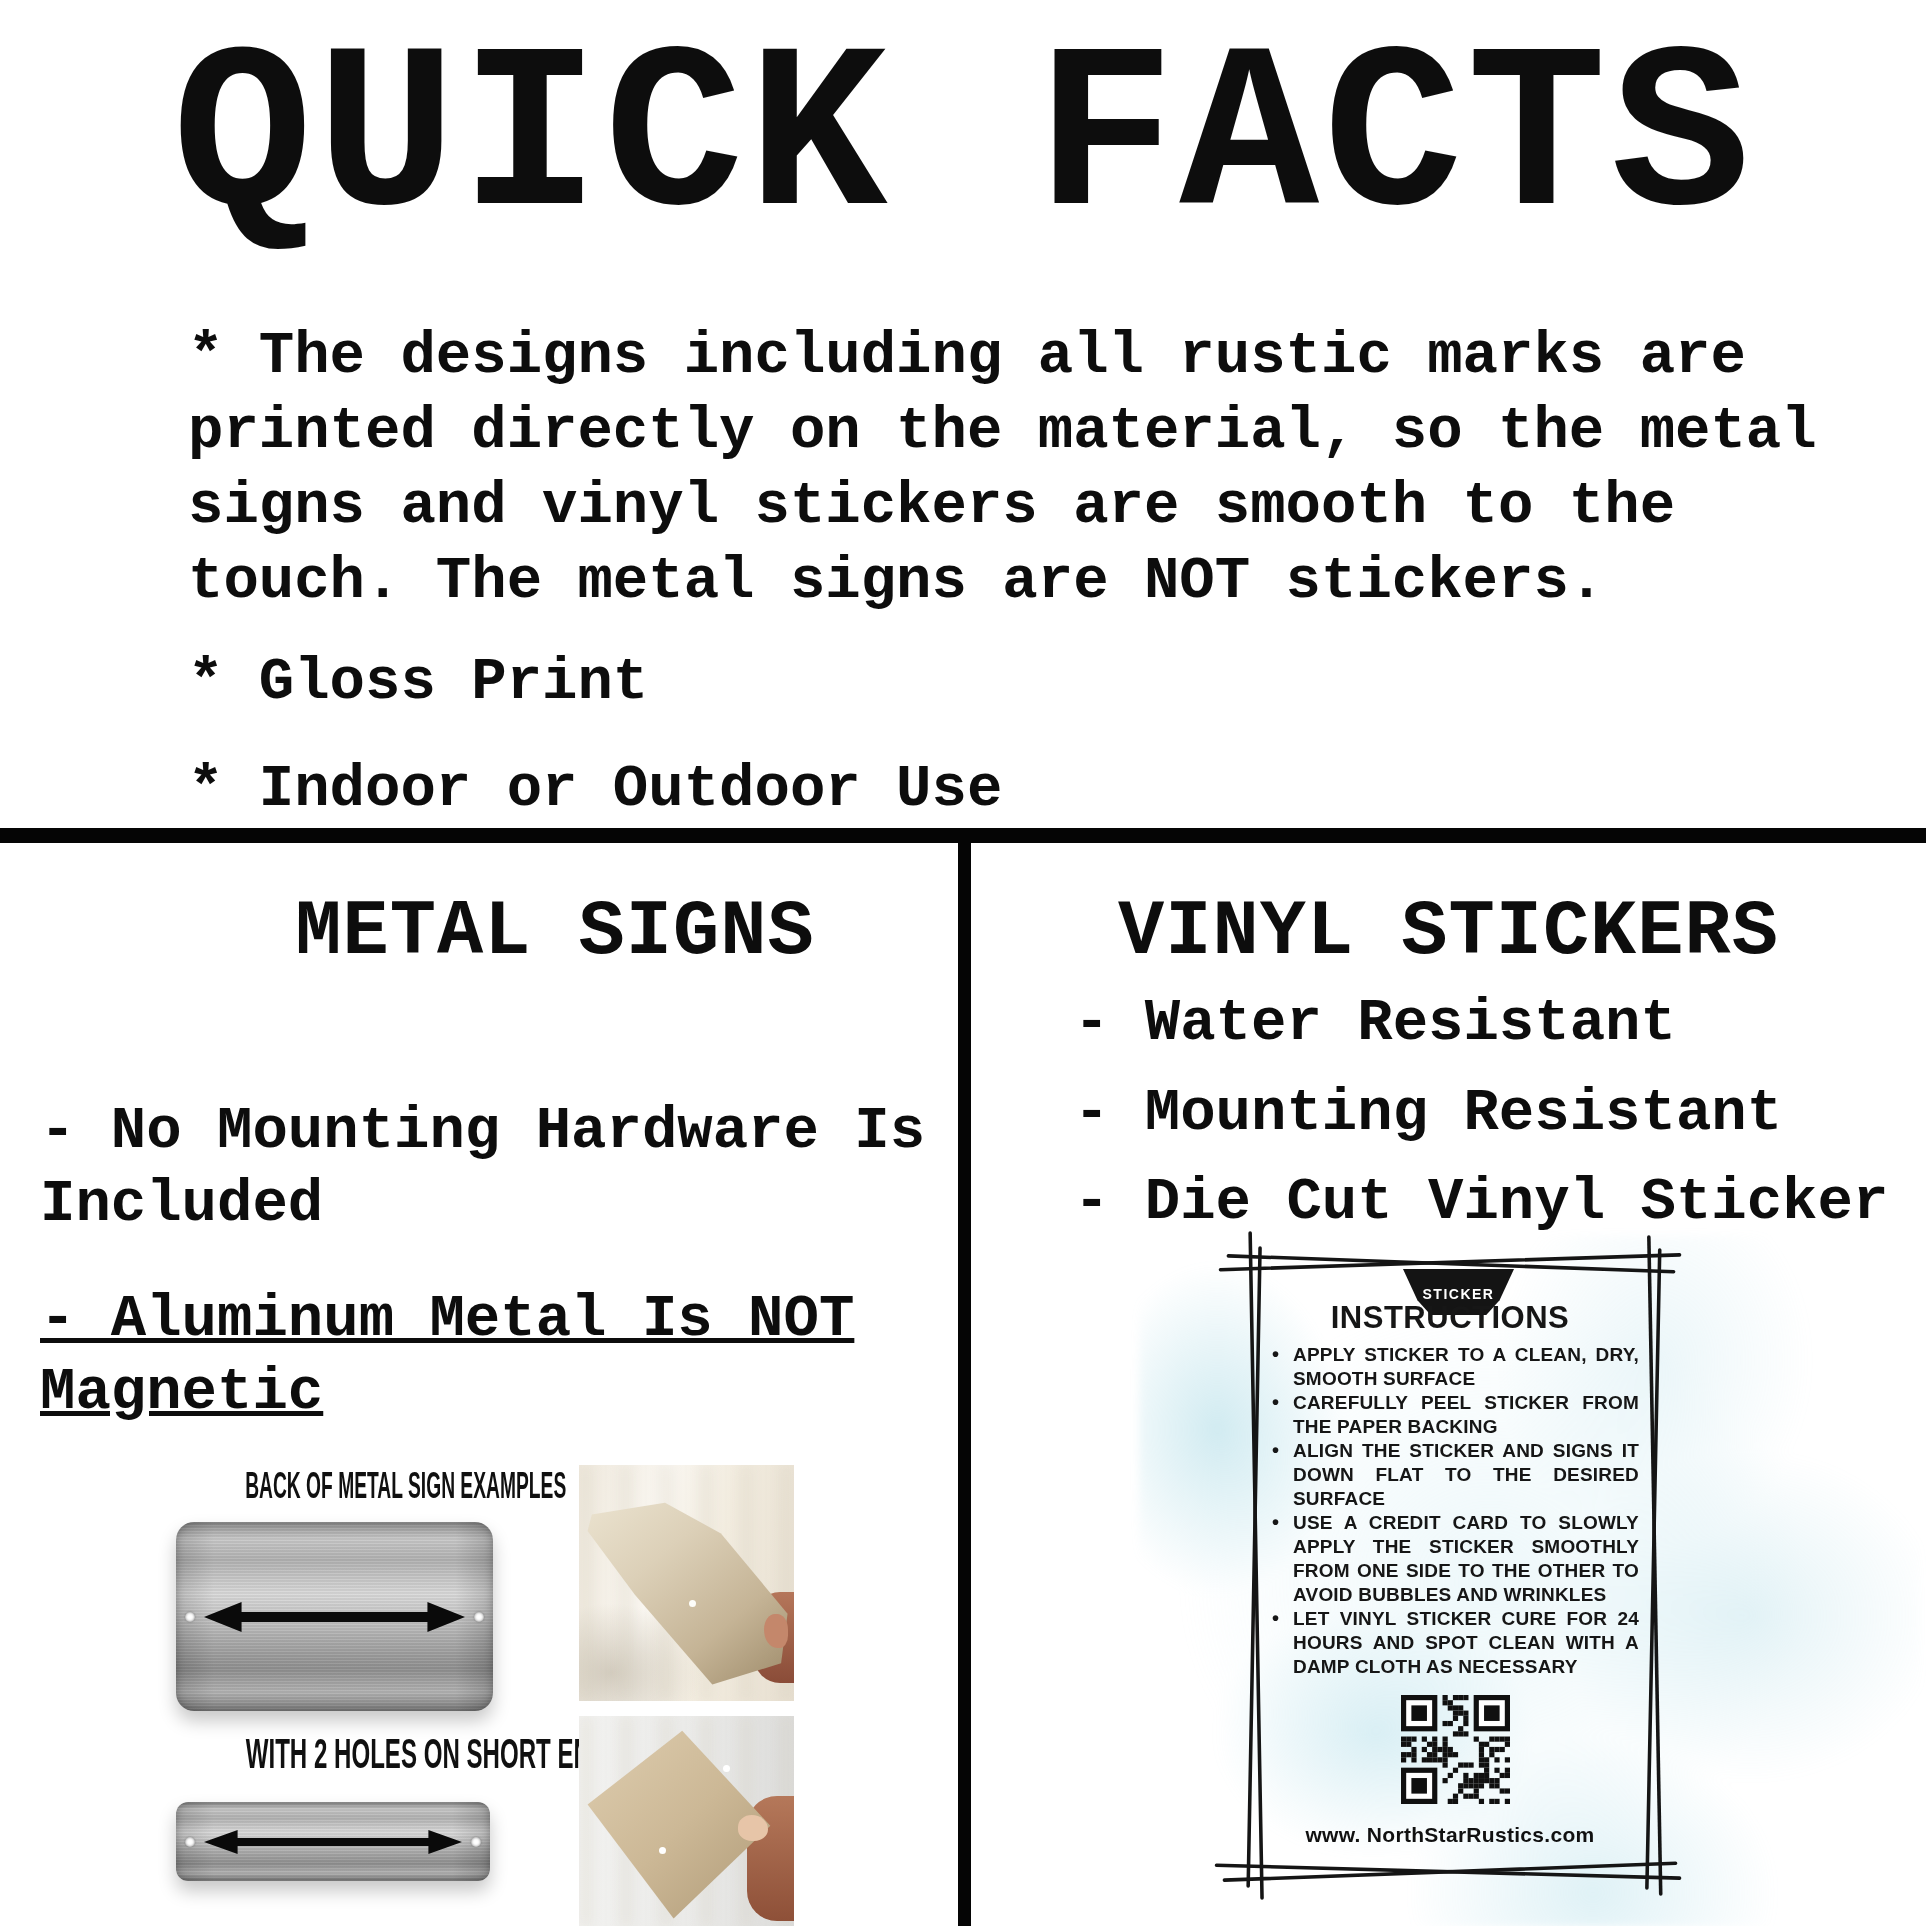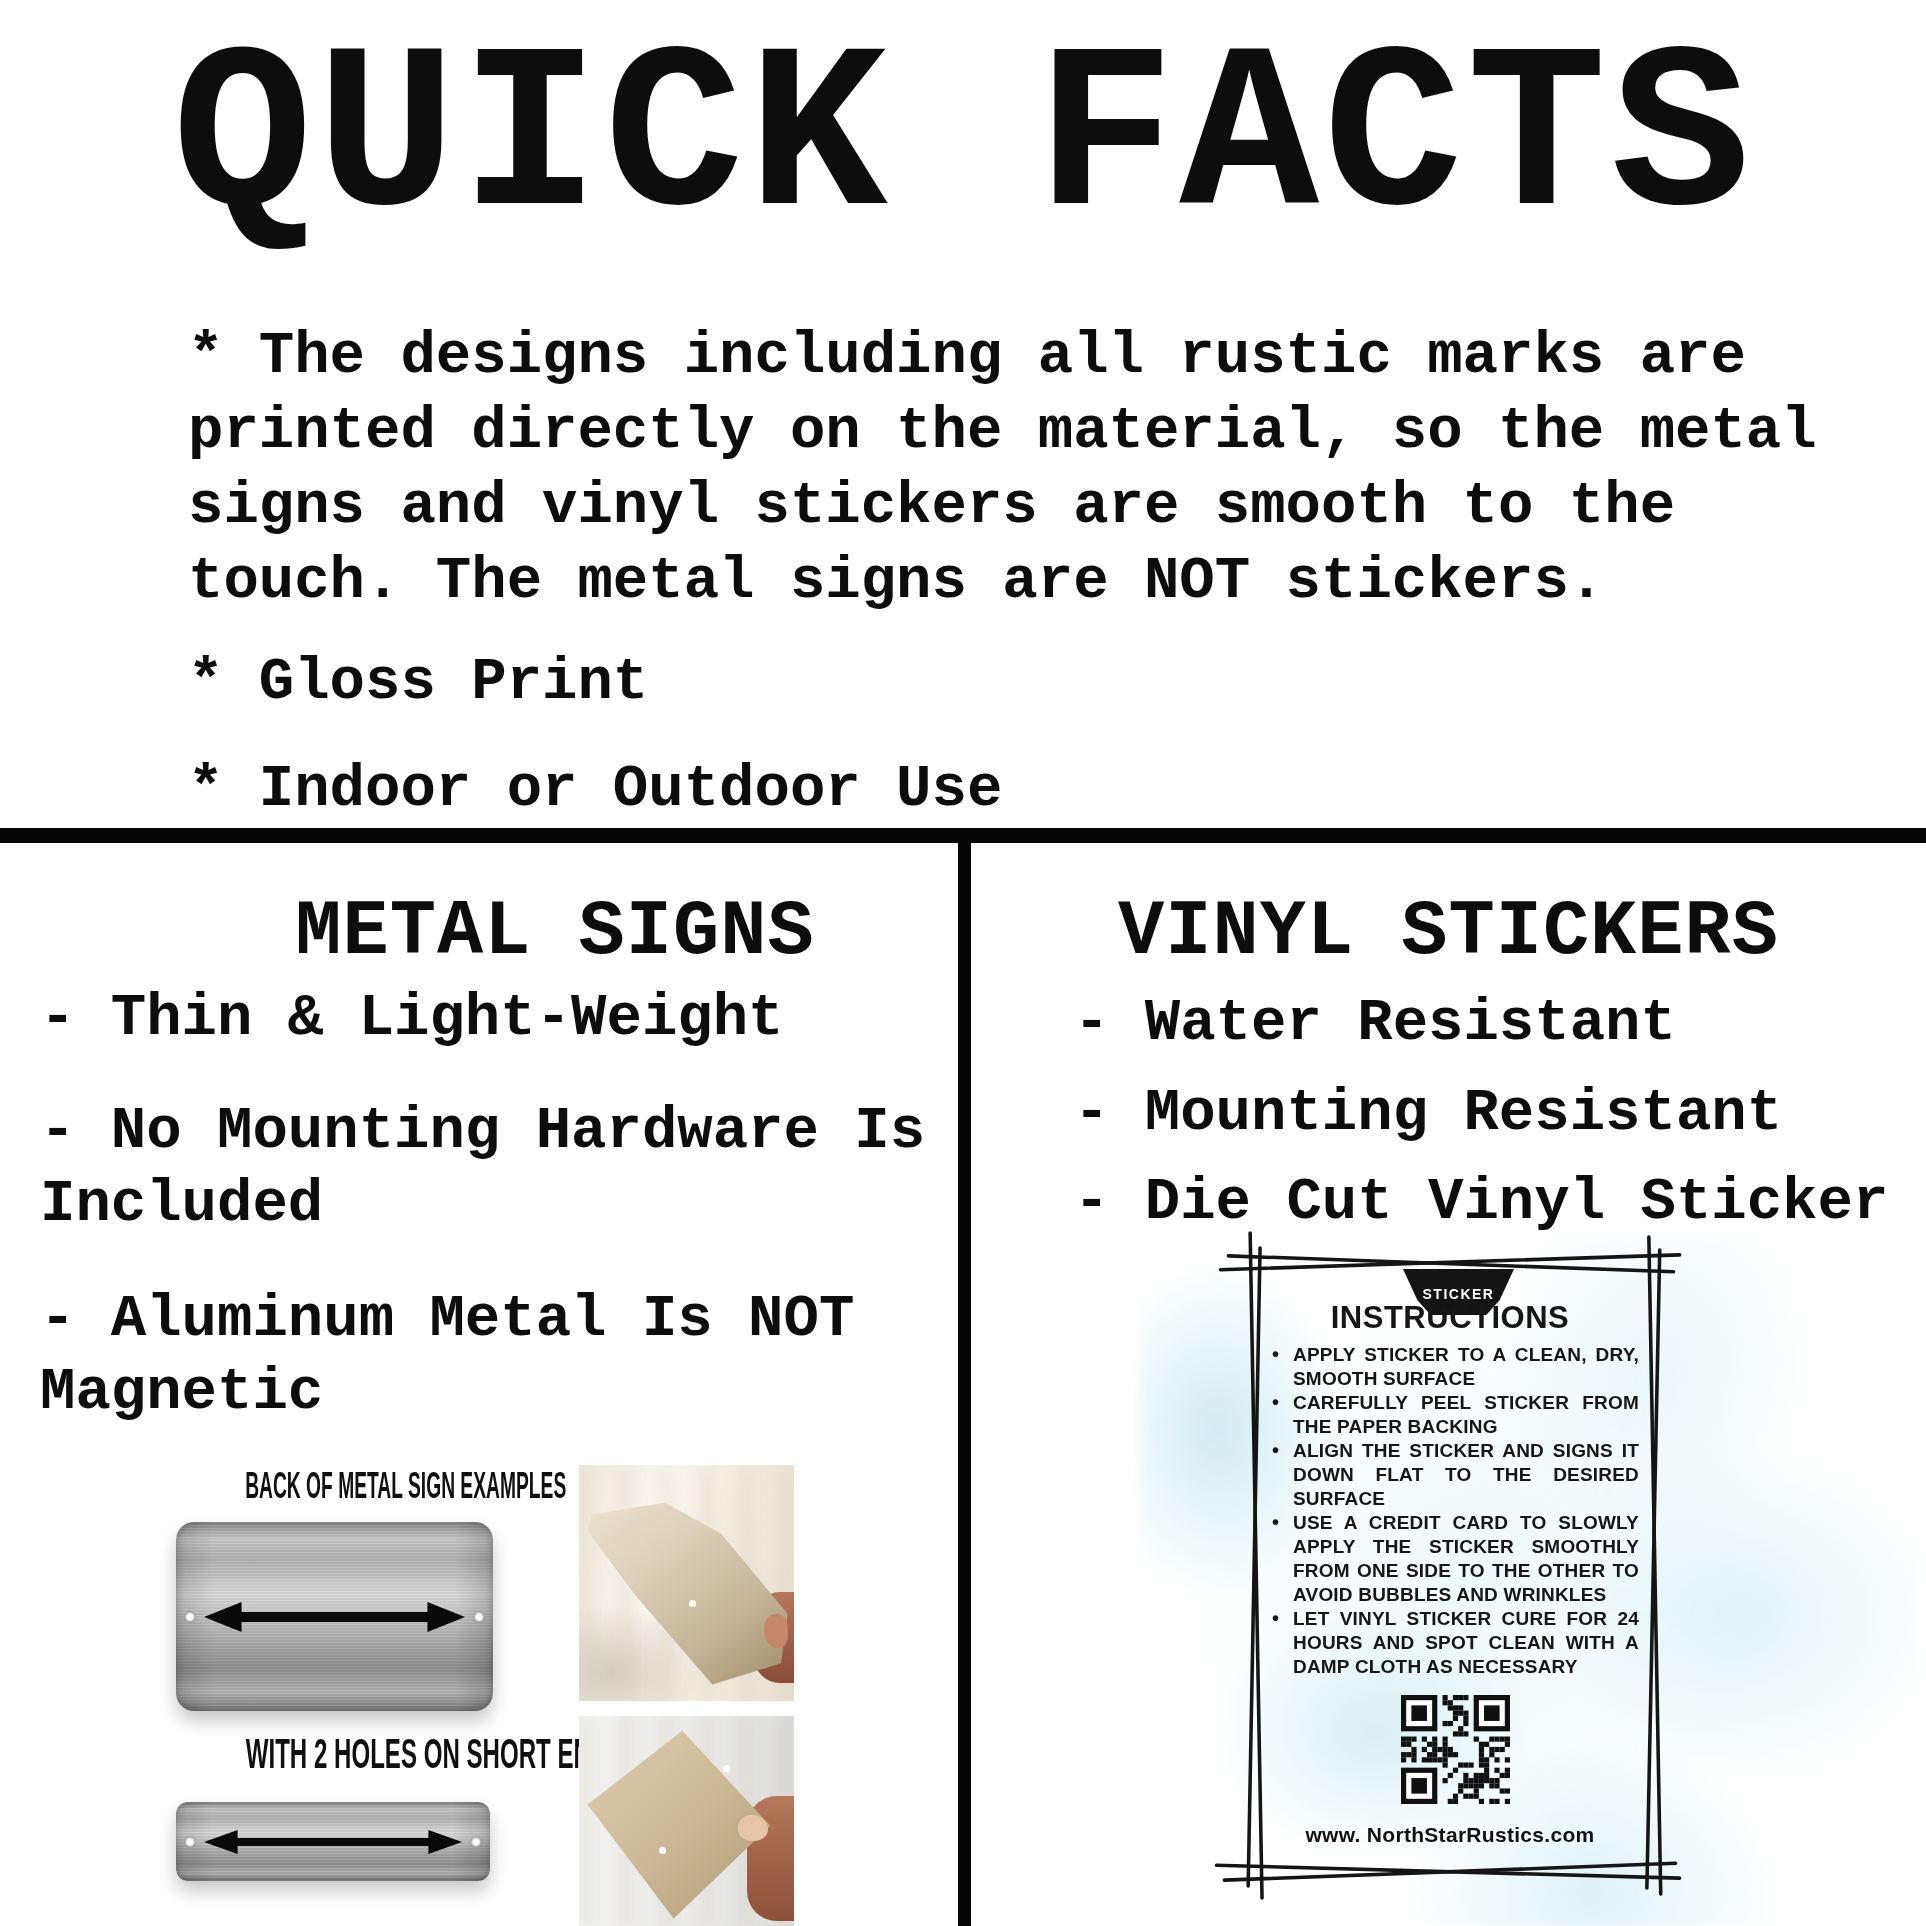--- a/index.html
+++ b/index.html
@@ -21,21 +21,21 @@
   .vdiv{left:958px;top:841px;width:13px;height:1086px;background:#050505;}
 
   
   .h2{top:894px;font-size:77px;line-height:77px;font-weight:700;letter-spacing:1px;
       text-align:center;white-space:nowrap;}
   .h2.metal{left:0;width:1110px;}
   .h2.vinyl{left:971px;width:955px;}
   .colitem{font-size:59px;line-height:73px;font-weight:700;white-space:pre-line;}
   .colitem.left{left:40px;}
   .colitem.right{left:1074px;}
-  .mi0{top:982px;} .mi1{top:1095px;} .mi2{top:1283px;}
+  .mi0{top:982px;} .mi1{top:1095px;} .mi2{top:1283px;text-decoration:underline;}
   .vi0{top:987px;} .vi1{top:1077px;} .vi2{top:1166px;}
 
   
   .caption{left:97px;width:475px;text-align:center;font-family:"Liberation Sans","DejaVu Sans",sans-serif;
            font-weight:700;color:#101010;white-space:nowrap;}
   .caption span{display:inline-block;transform-origin:50% 50%;}
   .cap-top{top:1468px;font-size:37px;line-height:36px;}
   .cap-top span{transform:scaleX(0.52);}
   .cap-bottom{top:1732px;font-size:43px;line-height:42px;}
   .cap-bottom span{transform:scaleX(0.56);}
@@ -124,21 +124,20 @@
 printed directly on the material, so the metal
 signs and vinyl stickers are smooth to the
 touch. The metal signs are NOT stickers.</div>
   <div class="abs fact f0">* Gloss Print</div>
   <div class="abs fact f1">* Indoor or Outdoor Use</div>
 
   <div class="abs hdiv"></div>
   <div class="abs vdiv"></div>
 
   <div class="abs h2 metal">METAL SIGNS</div>
-  <div class="abs colitem left mi0">- Thin &amp; Light-Weight</div>
   <div class="abs colitem left mi1">- No Mounting Hardware Is
 Included</div>
   <div class="abs colitem left mi2">- Aluminum Metal Is NOT
 Magnetic</div>
 
   <div class="abs caption cap-top"><span>BACK OF METAL SIGN EXAMPLES</span></div>
 
   <div class="abs sign sign1">
     <span class="hole l"></span>
     <span class="hole r"></span>

